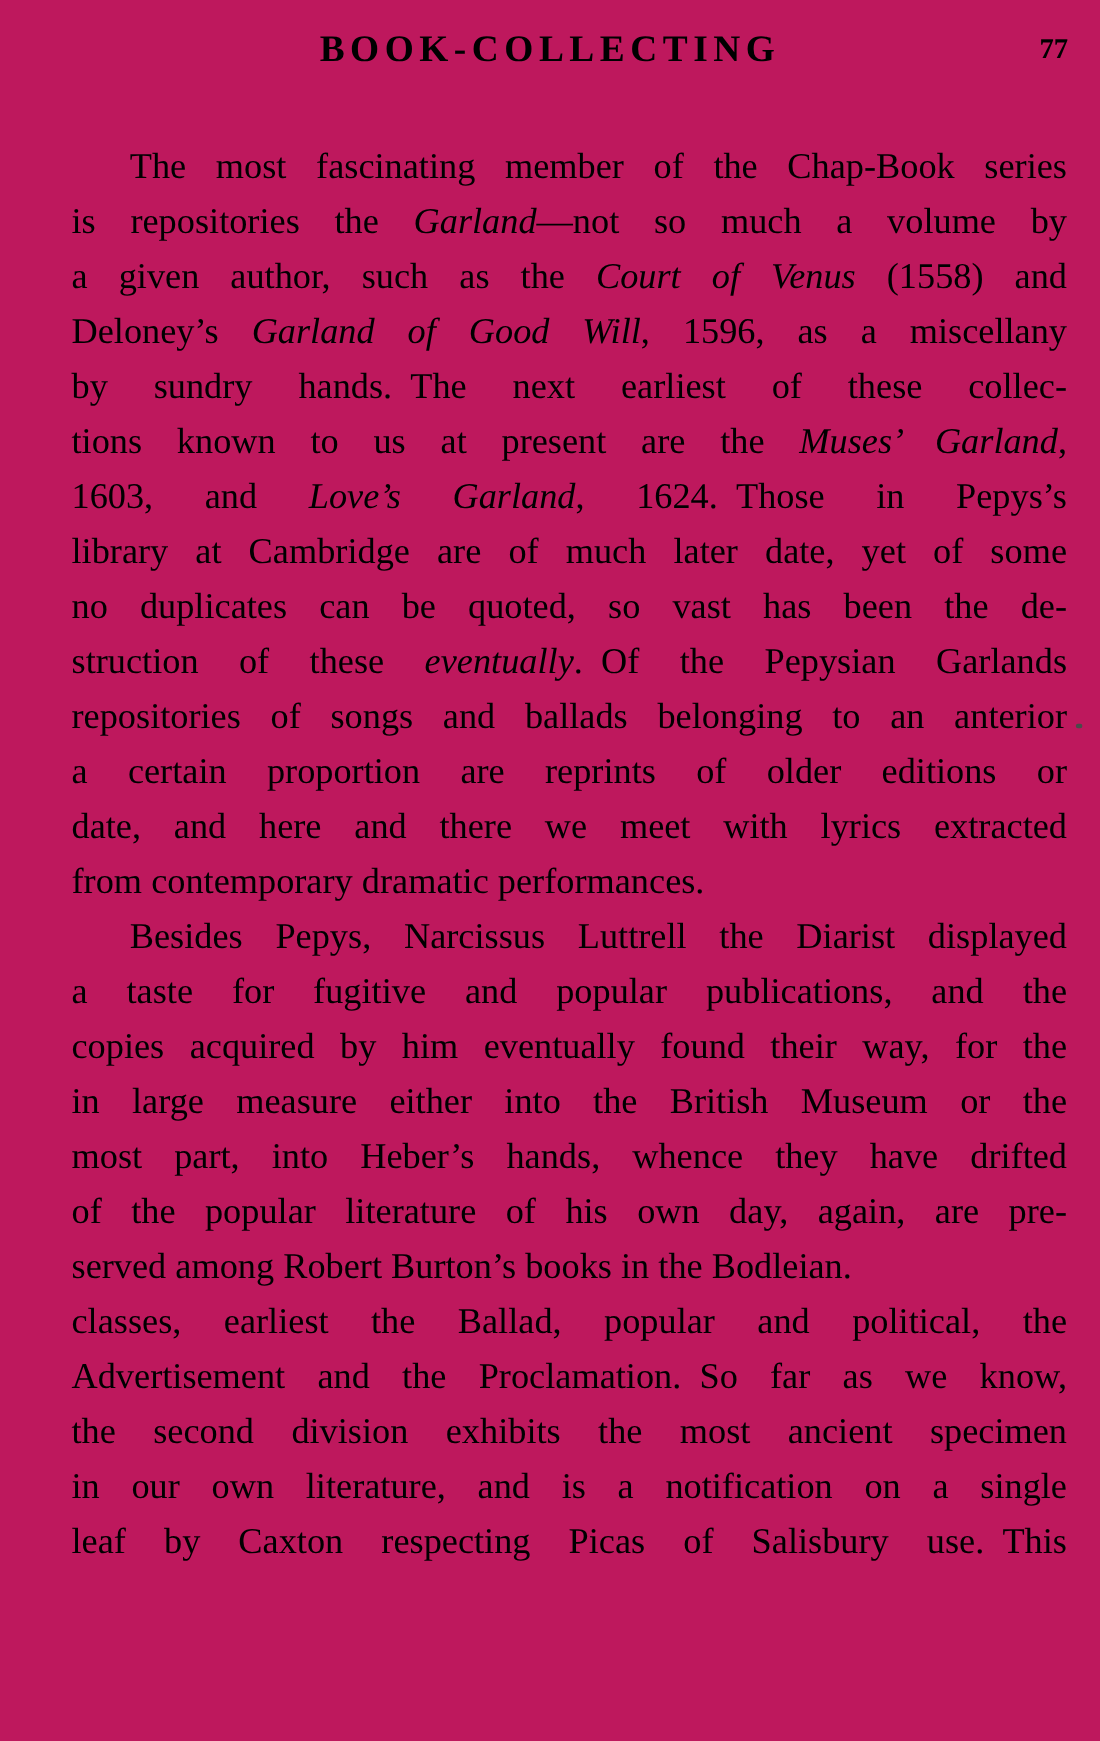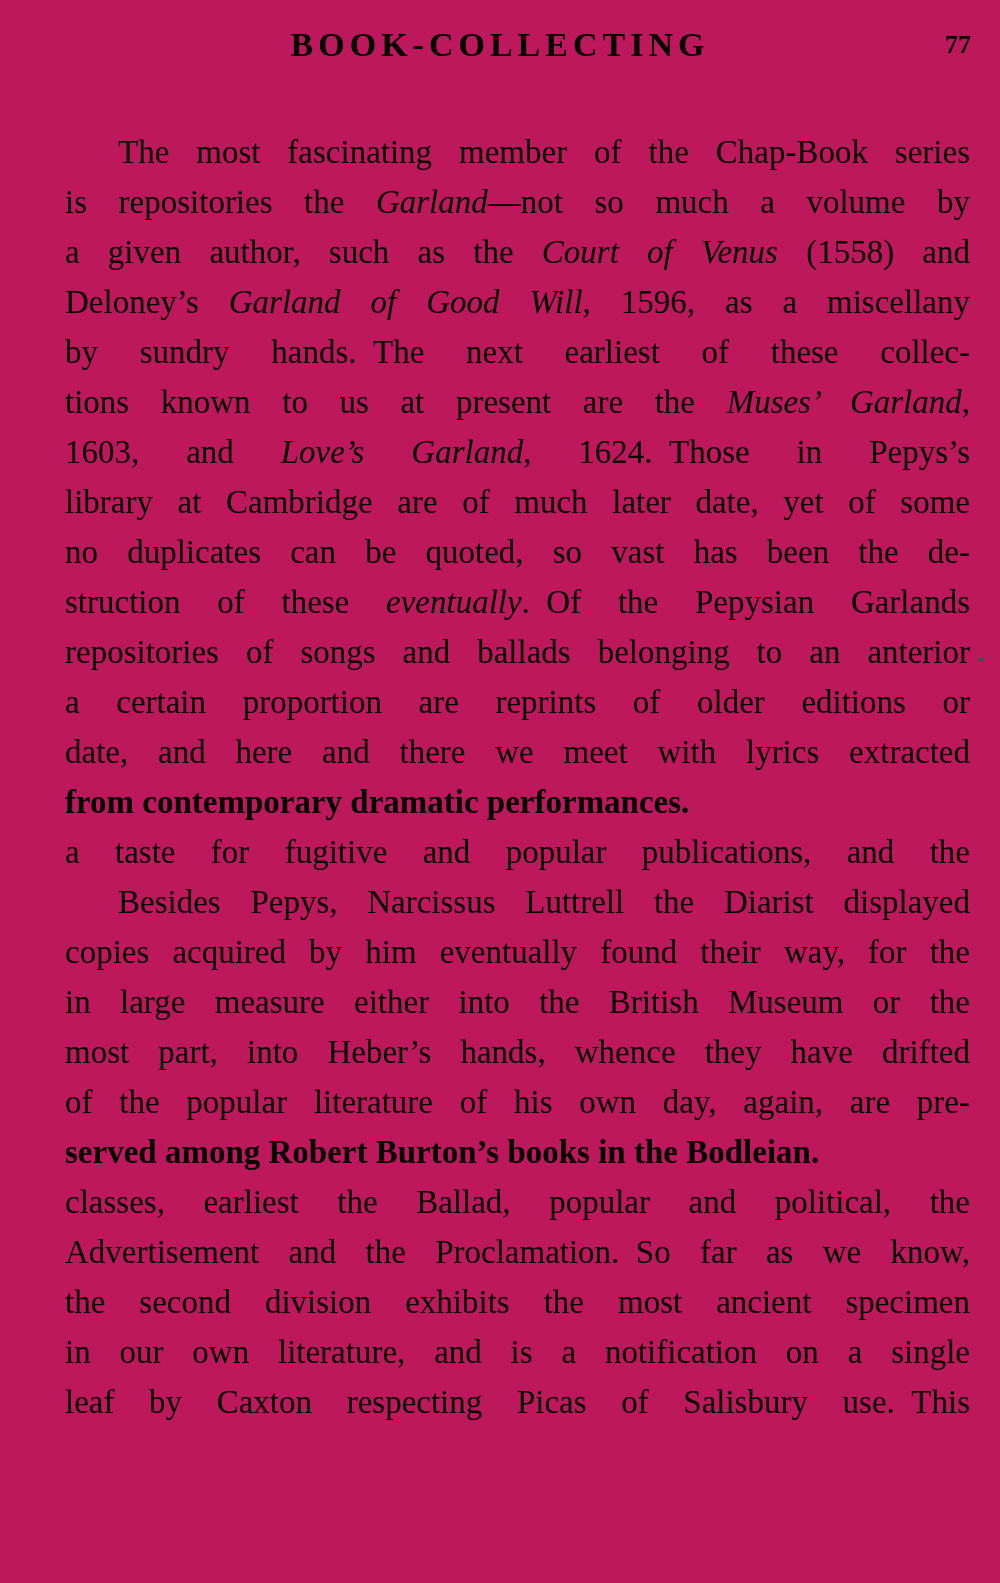--- a/index.html
+++ b/index.html
@@ -52,21 +52,20 @@
     line-height: 50px;
     font-size: 33px;
     white-space: normal;
     text-align: justify;
     text-align-last: justify;
     overflow: visible;
   }
   .line.no-justify {
     text-align: center;
     text-align-last: left;
-    font-weight: bold;
   }
   .line.indent {
     text-indent: 53px;
   }
   .it {
     font-style: italic;
   }
   .scan-artifact {
     position: absolute;
     width: 6px;
@@ -93,22 +92,22 @@
       <div class="line"><span>by sundry hands. The next earliest of these collec-</span></div>
       <div class="line"><span>tions known to us at present are the </span><span class="it">Muses’ Garland</span><span>,</span></div>
       <div class="line"><span>1603, and </span><span class="it">Love’s Garland</span><span>, 1624. Those in Pepys’s</span></div>
       <div class="line"><span>library at Cambridge are of much later date, yet of some</span></div>
       <div class="line"><span>no duplicates can be quoted, so vast has been the de-</span></div>
       <div class="line"><span>struction of these </span><span class="it">eventually</span><span>. Of the Pepysian Garlands</span></div>
       <div class="line"><span>repositories of songs and ballads belonging to an anterior</span></div>
       <div class="line"><span>a certain proportion are reprints of older editions or</span></div>
       <div class="line"><span>date, and here and there we meet with lyrics extracted</span></div>
       <div class="line no-justify"><span>from contemporary dramatic performances.</span></div>
+      <div class="line indent"><span>Besides Pepys, Narcissus Luttrell the Diarist displayed</span></div>
       <div class="line"><span>a taste for fugitive and popular publications, and the</span></div>
-      <div class="line indent"><span>Besides Pepys, Narcissus Luttrell the Diarist displayed</span></div>
       <div class="line"><span>copies acquired by him eventually found their way, for the</span></div>
       <div class="line"><span>in large measure either into the British Museum or the</span></div>
       <div class="line"><span>most part, into Heber’s hands, whence they have drifted</span></div>
       <div class="line"><span>of the popular literature of his own day, again, are pre-</span></div>
       <div class="line no-justify"><span>served among Robert Burton’s books in the Bodleian.</span></div>
       <div class="line"><span>classes, earliest the Ballad, popular and political, the</span></div>
       <div class="line"><span>Advertisement and the Proclamation. So far as we know,</span></div>
       <div class="line"><span>the second division exhibits the most ancient specimen</span></div>
       <div class="line"><span>in our own literature, and is a notification on a single</span></div>
       <div class="line"><span>leaf by Caxton respecting Picas of Salisbury use. This</span></div>

